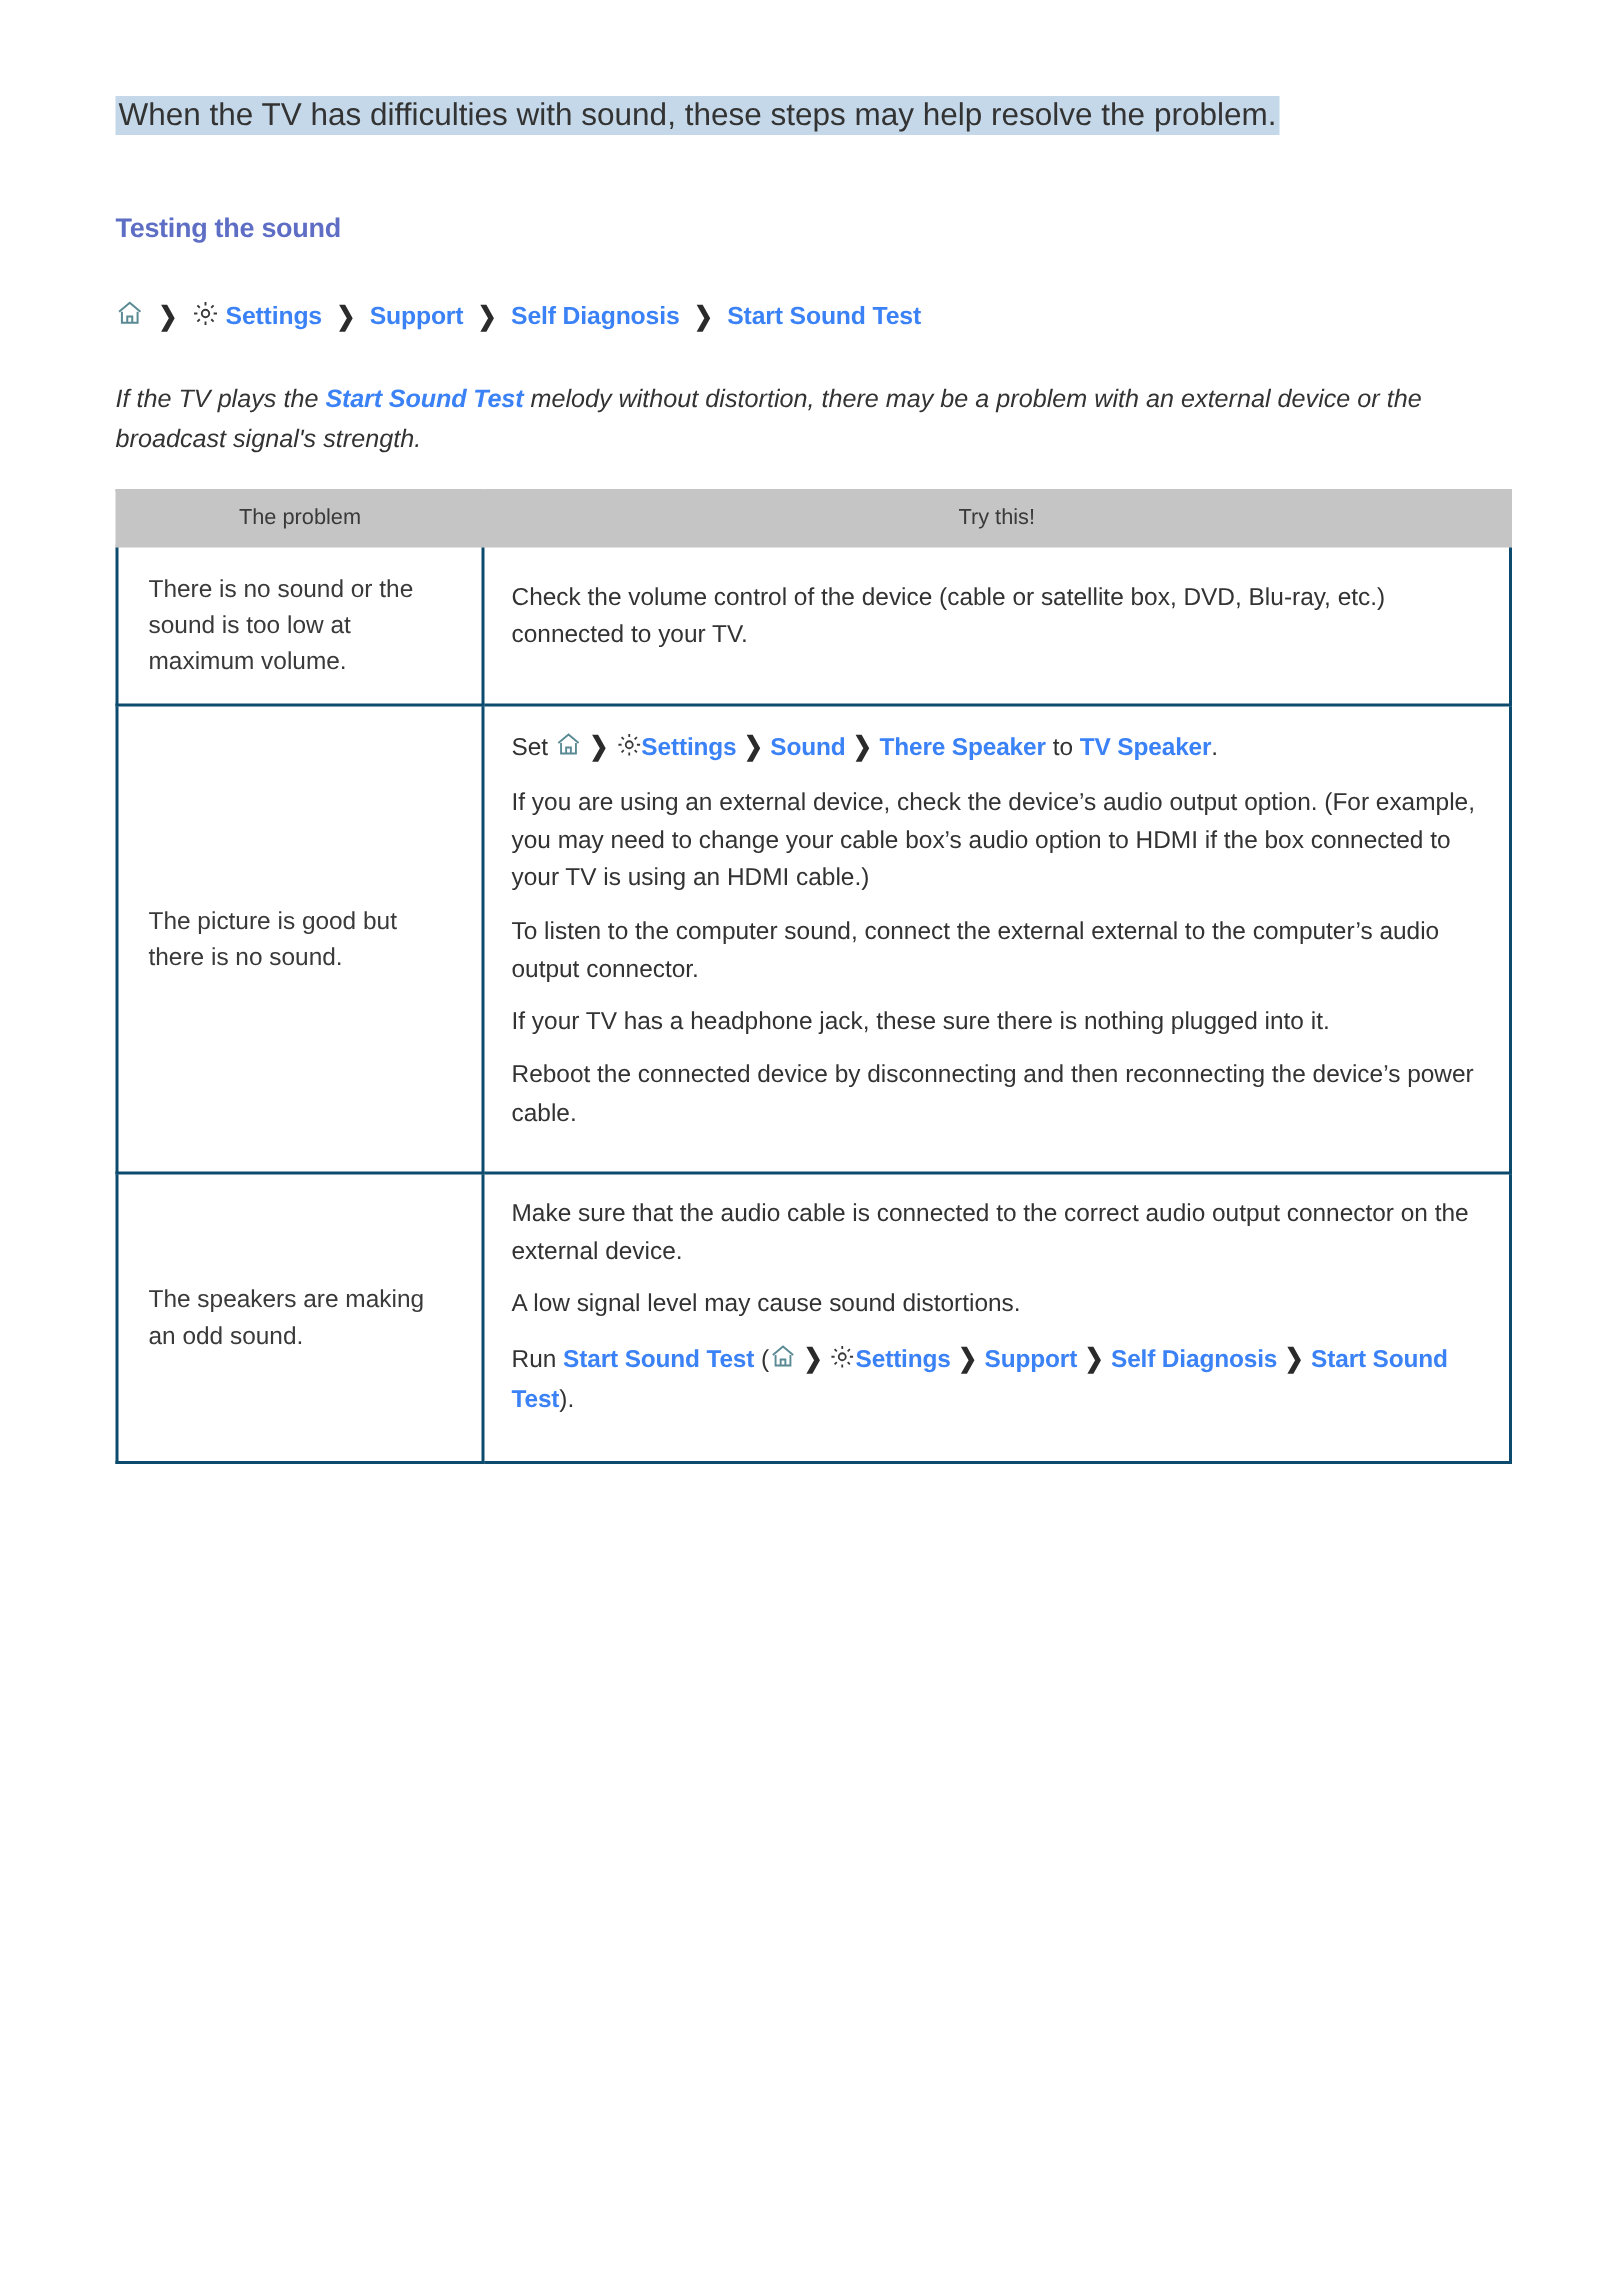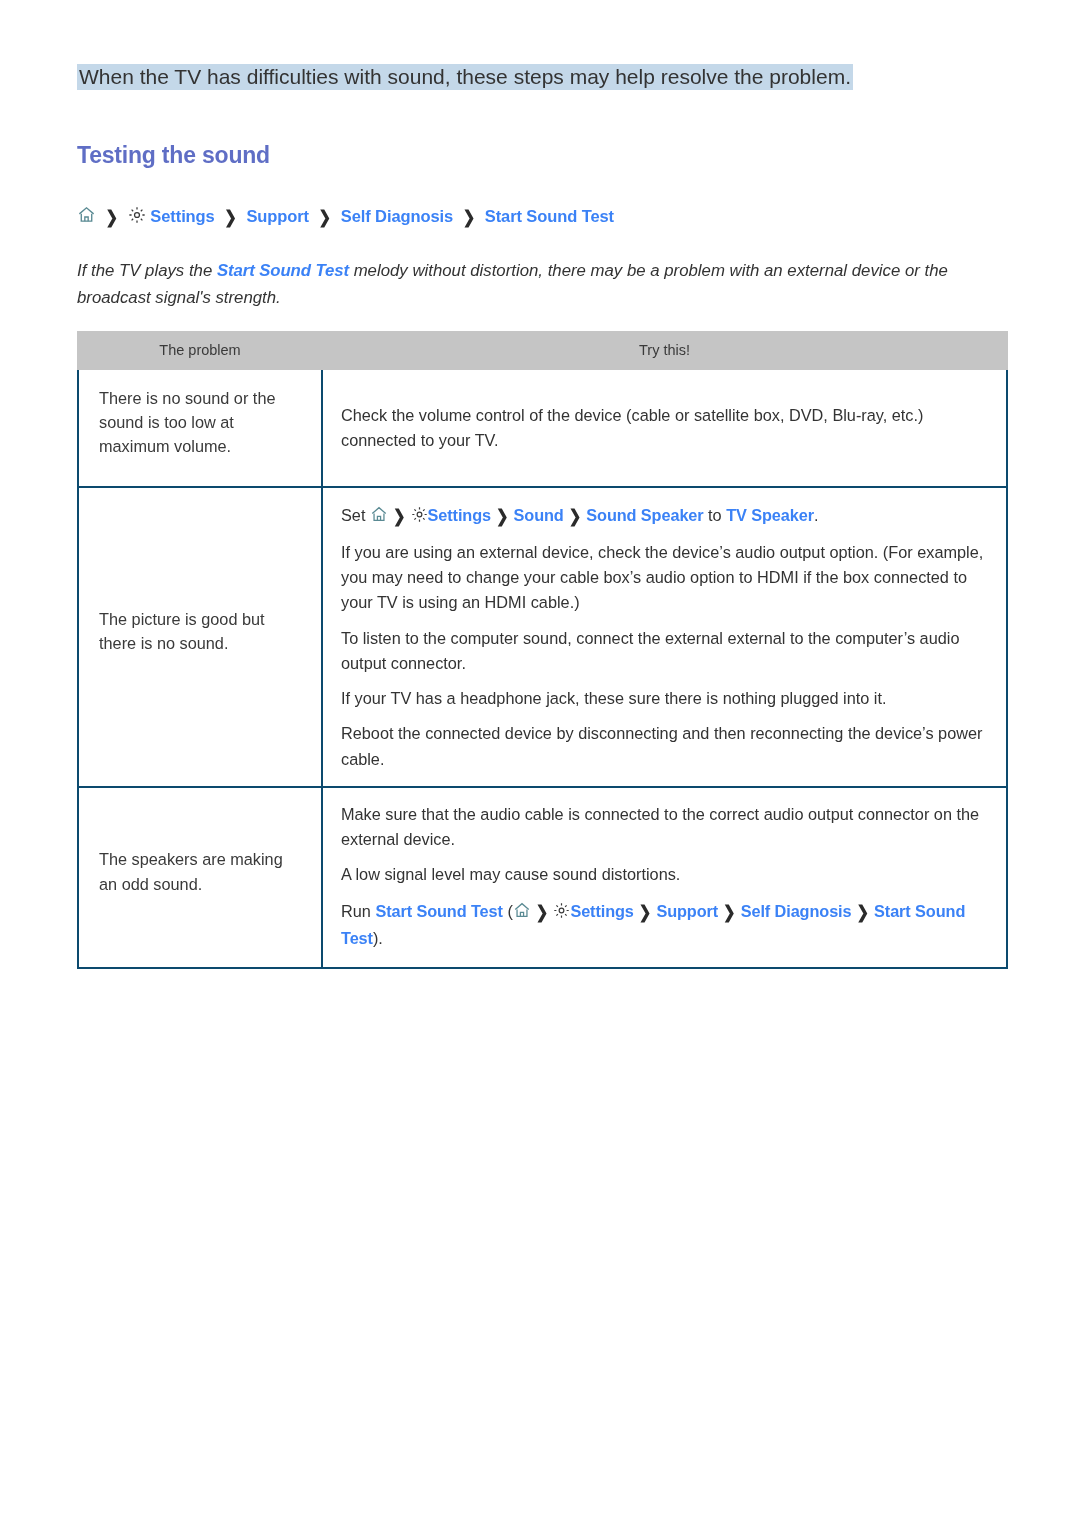--- a/index.html
+++ b/index.html
@@ -39,21 +39,21 @@
   }
   .subtitle-wrap {
     margin: 0 0 50px 0;
   }
   .hl {
     background: #c4d8e9;
     padding: 1px 2px 2px 2px;
   }
 
   .section-title {
-    font-size: 23px;
+    font-size: 18px;
     font-weight: bold;
     color: #5f6ec5;
     margin: 0 0 36px 0;
     letter-spacing: -0.2px;
   }
 
   
   .breadcrumb {
     font-size: 16.5px;
     margin: 0 0 28px 0;
@@ -108,27 +108,27 @@
     font-weight: normal;
     font-size: 14.5px;
     text-align: center;
     padding: 9px 6px 10px 6px;
     border-color: #c5c5c5;
   }
   col.col-problem { width: 244px; }
   col.col-try { width: 685px; }
 
   td.problem-cell {
-    padding: 16px 20px 28px 20px;
+    padding: 16px 20px 16px 20px;
     font-size: 16.3px;
     line-height: 1.48;
     color: #3a3a3a;
   }
   td.try-cell {
-    padding: 14px 18px 14px 18px;
+    padding: 14px 18px 26px 18px;
     font-size: 16.3px;
     line-height: 1.55;
     color: #333333;
   }
   td.try-cell p {
     margin: 0 0 10px 0;
   }
   td.try-cell p:last-child { margin-bottom: 0; }
 
   .path-line {
@@ -198,21 +198,21 @@
       <tr>
         <td class="problem-cell">The picture is good but there is no sound.</td>
         <td class="try-cell">
           <p class="path-line"><span class="plain">Set</span>&nbsp;<span class="ico"><svg width="18" height="18" viewBox="0 0 24 24" fill="none" stroke="#5a8a93" stroke-width="1.7">
                   <path d="M3 11.2 12 3.6l9 7.6"></path>
                   <path d="M5.4 11.2V20.4h13.2V11.2"></path>
                   <path d="M9.9 20.4v-5.3h4.2v5.3"></path>
                 </svg></span><span class="chev">❯</span><span class="ico"><svg width="17" height="17" viewBox="0 0 24 24" fill="none" stroke="#3a3a3a" stroke-width="1.7">
                   <circle cx="12" cy="12" r="3.3"></circle>
                   <path d="M12 1.8v3M12 19.2v3M1.8 12h3M19.2 12h3M4.8 4.8l2.1 2.1M17.1 17.1l2.1 2.1M19.2 4.8l-2.1 2.1M6.9 17.1l-2.1 2.1"></path>
-                </svg></span><span class="crumb">Settings</span><span class="chev">❯</span><span class="crumb">Sound</span><span class="chev">❯</span><span class="crumb">Sound Speaker</span>&nbsp;<span class="plain">to</span>&nbsp;<span class="crumb">TV Speaker</span><span class="plain">.</span></p>
+                </svg></span><span class="crumb">Settings</span><span class="chev">❯</span><span class="crumb">Sound</span><span class="chev">❯</span><span class="crumb">There Speaker</span>&nbsp;<span class="plain">to</span>&nbsp;<span class="crumb">TV Speaker</span><span class="plain">.</span></p>
           <p>If you are using an external device, check the device’s audio output option. (For example, you may need to change your cable box’s audio option to HDMI if the box connected to your TV is using an HDMI cable.)</p>
           <p>To listen to the computer sound, connect the external external to the computer’s audio output connector.</p>
           <p>If your TV has a headphone jack, these sure there is nothing plugged into it.</p>
           <p>Reboot the connected device by disconnecting and then reconnecting the device’s power cable.</p>
         </td>
       </tr>
 
       <tr>
         <td class="problem-cell">The speakers are making an odd sound.</td>
         <td class="try-cell">

